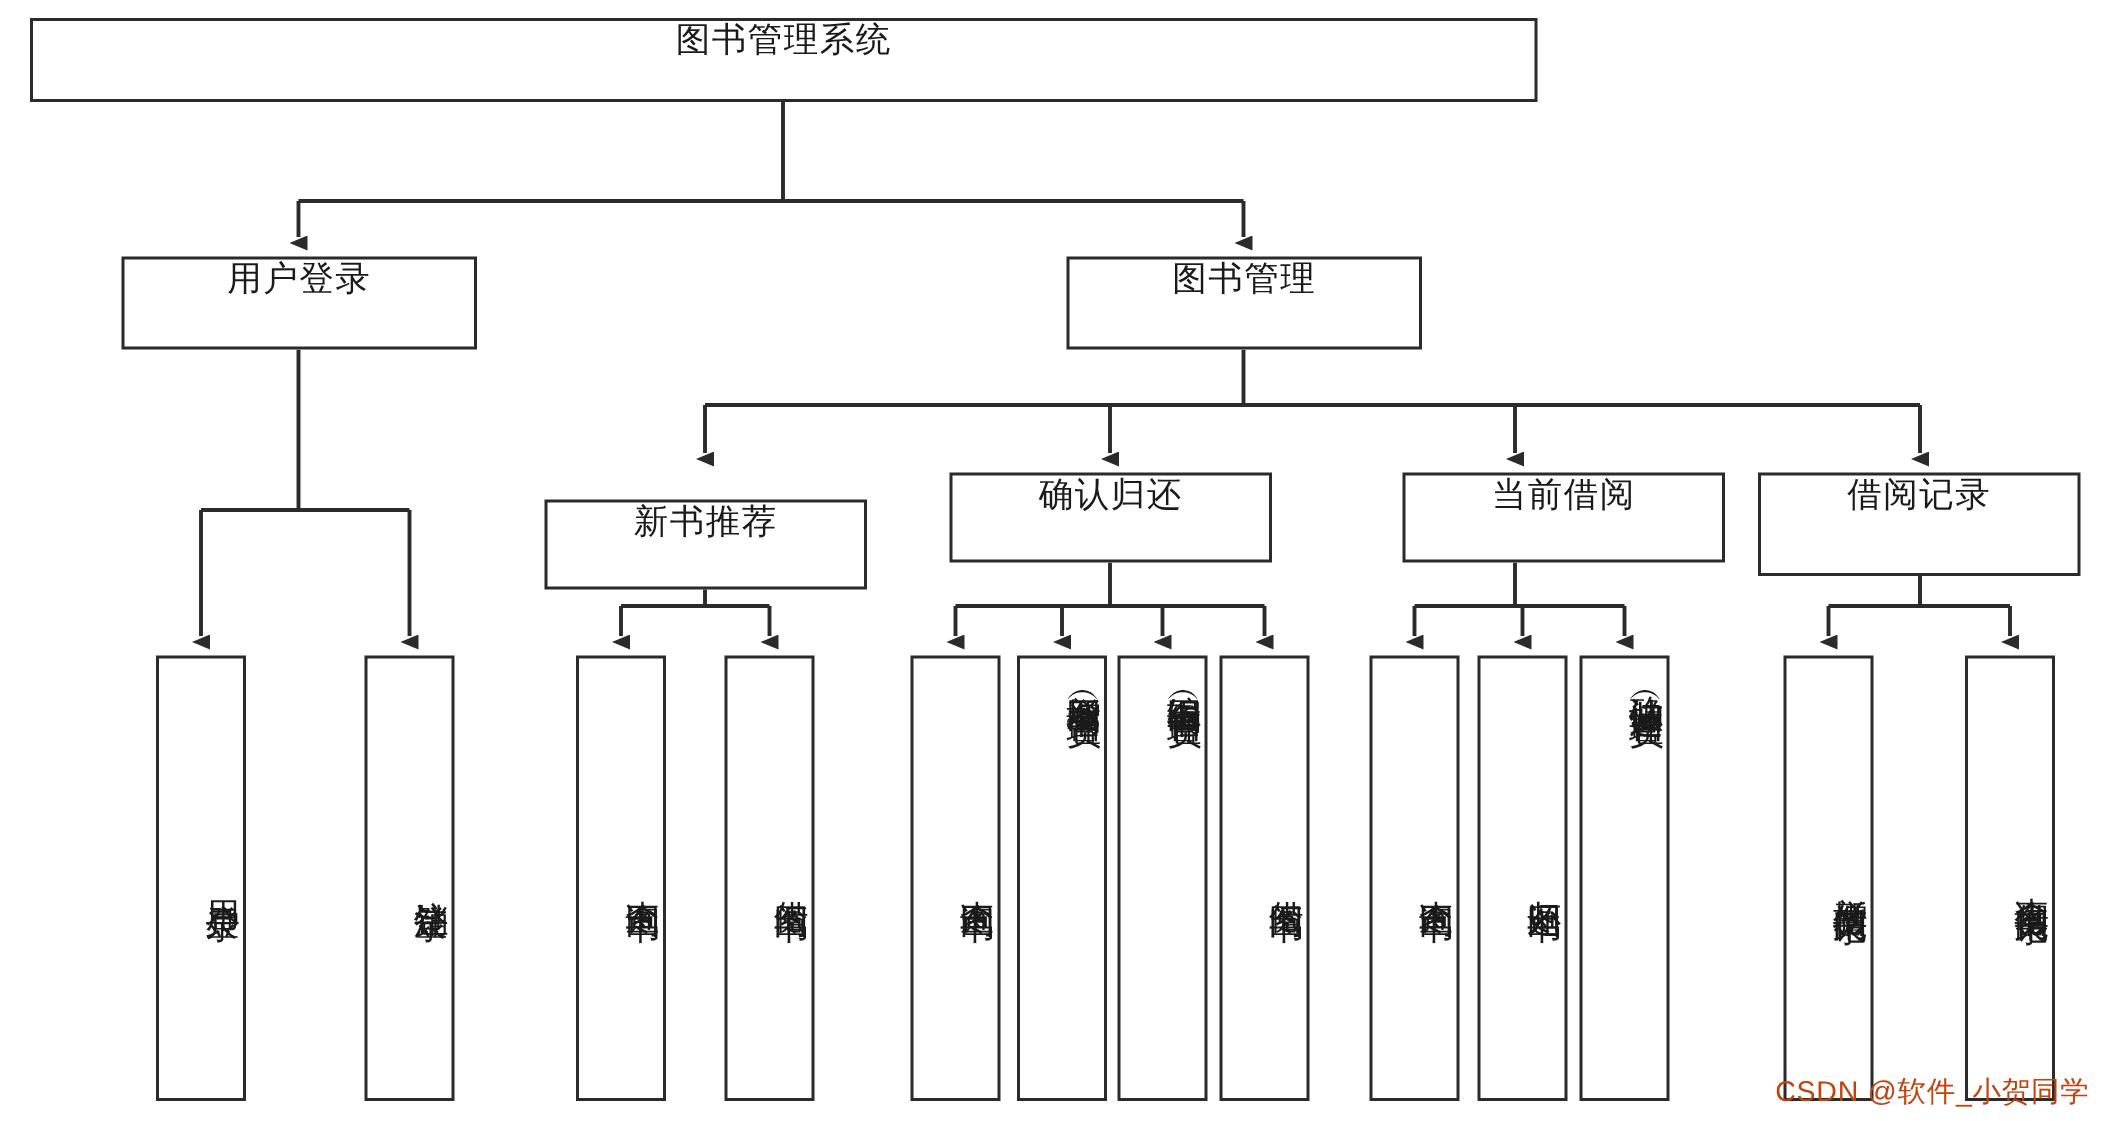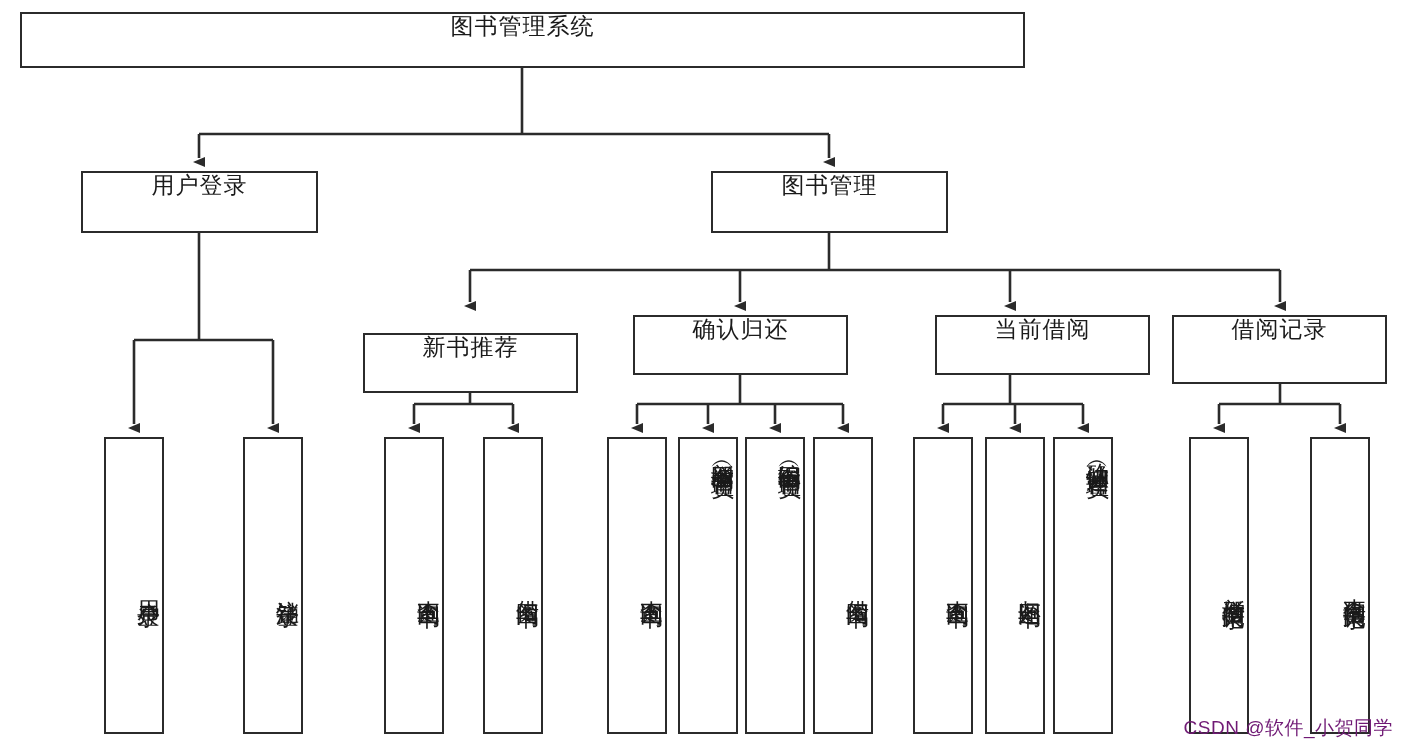--- a/index.html
+++ b/index.html
@@ -53,21 +53,21 @@
     padding-top: 6px;
   }
   .node-label {
     white-space: pre;
   }
   #watermark {
     position: absolute;
     right: 12px;
     bottom: 6px;
     font-size: 19px;
-    color: #701a75;
+    color: #c2410c;
     letter-spacing: 0.5px;
     user-select: none;
     pointer-events: none;
     white-space: nowrap;
   }
 </style>
 </head>
 <body>
 
 <div id="diagram-root">

